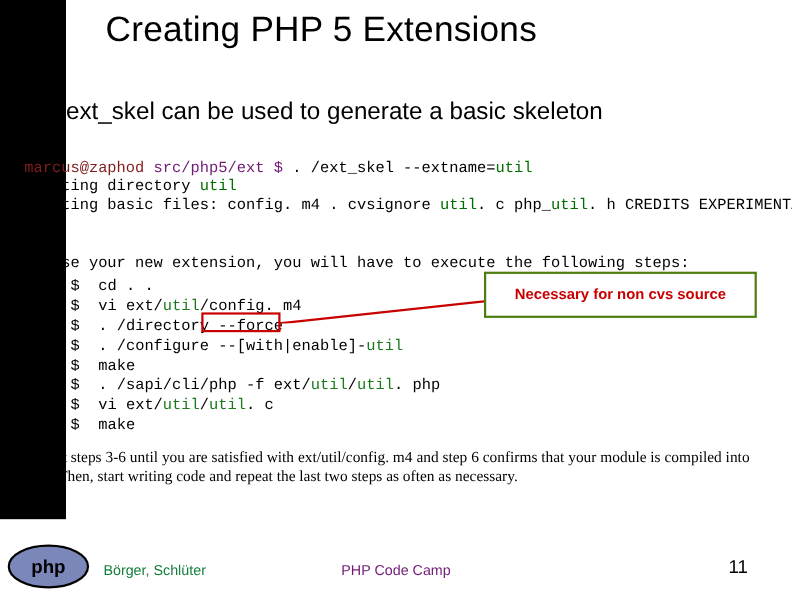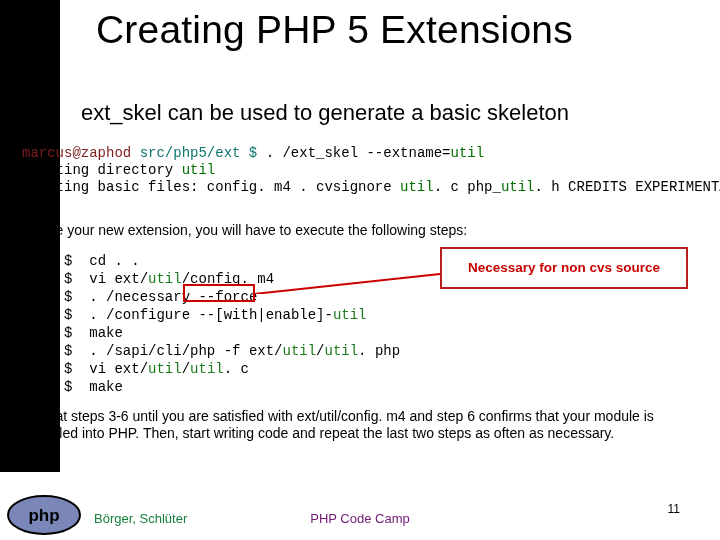--- a/index.html
+++ b/index.html
@@ -1,63 +1,63 @@
 <!DOCTYPE html>
 <html><head>
 <meta charset="utf-8">
 <style>
   * { margin: 0; padding: 0; box-sizing: border-box; }
   html, body { width: 720px; height: 540px; overflow: hidden; font-family: Verdana, Geneva, sans-serif; background: #fff; }
   .slide { width: 720px; height: 540px; position: relative; background: #fff; }
   .sidebar { position: absolute; left: 0; top: 0; width: 60px; height: 472px; background: #000; }
-  .title { position: absolute; left: 96px; top: 8px; font-size: 39px; color: #000; letter-spacing: 0.2px; }
+  .title { position: absolute; left: 96px; top: 8px; font-size: 32px; color: #000; letter-spacing: 0.2px; }
   .check { position: absolute; left: 14px; font-size: 26px; color: #000; font-family: "Segoe UI Symbol","Apple Symbols",sans-serif; }
   .check1 { top: 64px; }
   .check2 { top: 98px; }
   .bullet { position: absolute; left: 60px; font-size: 22px; color: #000; }
   .b1 { top: 66px; }
-  .b2 { top: 100px; margin-left: 21px; }
+  .b2 { top: 88px; }
   .codeblock {
     position: absolute; left: 22px; top: 145px; width: 676px;
     font-family: "Courier New", monospace; font-size: 14px; line-height: 17px;
     color: #000; white-space: pre;
   }
   .codeblock .util { color: #006f00; }
-  .codeblock .ext { color: #0f766e; }
+  .codeblock .ext { color: #701a75; }
   .codeblock .host { color: #7f1d1d; }
-  .following { position: absolute; left: 22px; top: 222px; width: 676px; font-family: Liberation Sans, sans-serif; font-size: 14px; }
+  .following { position: absolute; left: 22px; top: 232px; width: 676px; font-family: Liberation Mono, monospace; font-size: 14px; }
   .steps {
     position: absolute; left: 22px; top: 252px; font-family: "Courier New", monospace;
     font-size: 14px; line-height: 18px; white-space: pre;
   }
   .steps .util2 { color: #1b7a1b; }
   .callout {
     position: absolute; left: 440px; top: 247px; width: 248px; height: 42px;
-    border: 2px solid #b91c1c; background: #fff;
+    border: 2px solid #4d7c0f; background: #fff;
     display: flex; flex-direction: column; align-items: center; justify-content: center;
     font-size: 13.5px; color: #c80000; font-weight: bold; line-height: 16px;
     font-family: Arial, sans-serif;
   }
   .force-box {
     position: absolute; left: 183px; top: 284px; width: 72px; height: 18px;
     border: 2px solid #c80000;
   }
   .connector {
     position: absolute; left: 254px; top: 272px; width: 186px; height: 22px;
     pointer-events: none;
   }
   .repeat {
     position: absolute; left: 22px; top: 408px; width: 676px;
-    font-family: Liberation Sans, sans-serif; font-size: 14px; line-height: 17px;
+    font-family: Liberation Serif, serif; font-size: 14px; line-height: 17px;
   }
   .footer-bar { position: absolute; left: 0; bottom: 0; width: 696px; height: 68px; }
   .logo { position: absolute; left: 4px; bottom: 4px; width: 80px; height: 46px; }
   .foot-authors { position: absolute; left: 94px; bottom: 14px; font-size: 13px; color: #15803d; }
   .foot-center  { position: absolute; left: 0; width: 720px; text-align: center; bottom: 14px; font-size: 13px; color: #701a75; }
-  .foot-page    { position: absolute; right: 16px; bottom: 24px; font-size: 12px; color: #000; }
+  .foot-page    { position: absolute; right: 16px; bottom: 14px; font-size: 17px; color: #000; }
 </style>
 </head>
 <body>
 
 <div class="slide">
   <div class="sidebar"></div>
 
   <div class="title">Creating PHP 5 Extensions</div>
 
   <div class="check check1">☑</div>
@@ -66,21 +66,21 @@
   <div class="bullet b2">ext_skel can be used to generate a basic skeleton</div>
 
   <div class="codeblock"><span class="host">marcus@zaphod</span> <span class="ext">src/php5/ext $</span> <span>. /ext_skel --extname=</span><span class="util">util</span>
 <span>Creating directory </span><span class="util">util</span>
 <span>Creating basic files: config. m4 . cvsignore </span><span class="util">util</span><span>. c php_</span><span class="util">util</span><span>. h CREDITS EXPERIMENTAL tests/001. phpt </span></div>
 
   <div class="following">To use your new extension, you will have to execute the following steps:</div>
 
   <div class="steps"><span>1.</span>   <span>$</span>  <span>cd . .</span>
 <span>2.</span>   <span>$</span>  <span>vi ext/</span><span class="util2">util</span><span>/config. m4</span>
-<span>3.</span>   <span>$</span>  <span>. /necessary </span><span class="ext">--force</span>
+<span>3.</span>   <span>$</span>  <span>. /directory </span><span class="ext">--force</span>
 <span>4.</span>   <span>$</span>  <span>. /configure --[with|enable]-</span><span class="util2">util</span>
 <span>5.</span>   <span>$</span>  <span>make</span>
 <span>6.</span>   <span>$</span>  <span>. /sapi/cli/php -f ext/</span><span class="util2">util</span><span>/</span><span class="util2">util</span><span>. php</span>
 <span>7.</span>   <span>$</span>  <span>vi ext/</span><span class="util2">util</span><span>/</span><span class="util2">util</span><span>. c</span>
 <span>8.</span>   <span>$</span>  <span>make</span></div>
 
   <div class="force-box"></div>
 
   <svg class="connector">
     <line x1="0" y1="22" x2="186" y2="2" stroke="#c80000" stroke-width="2"></line>

